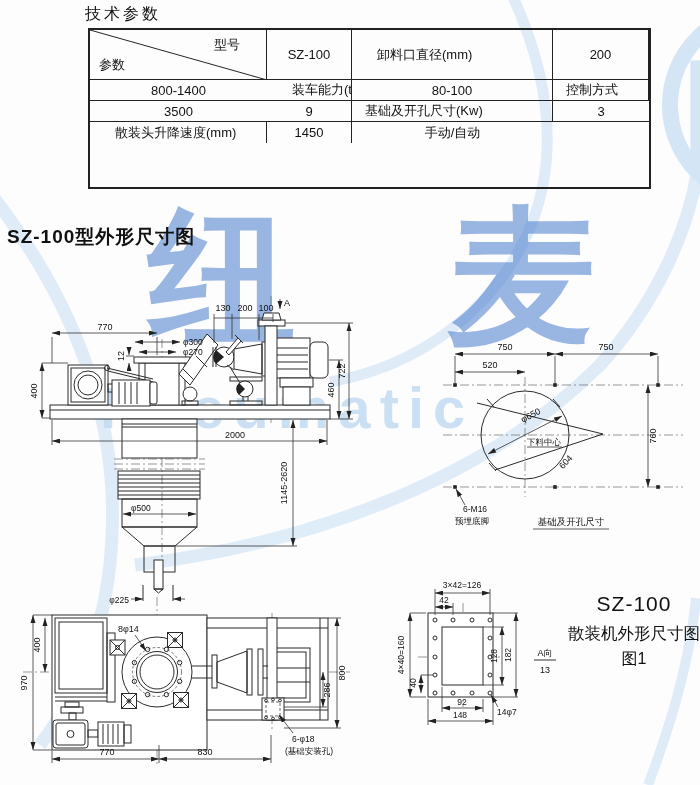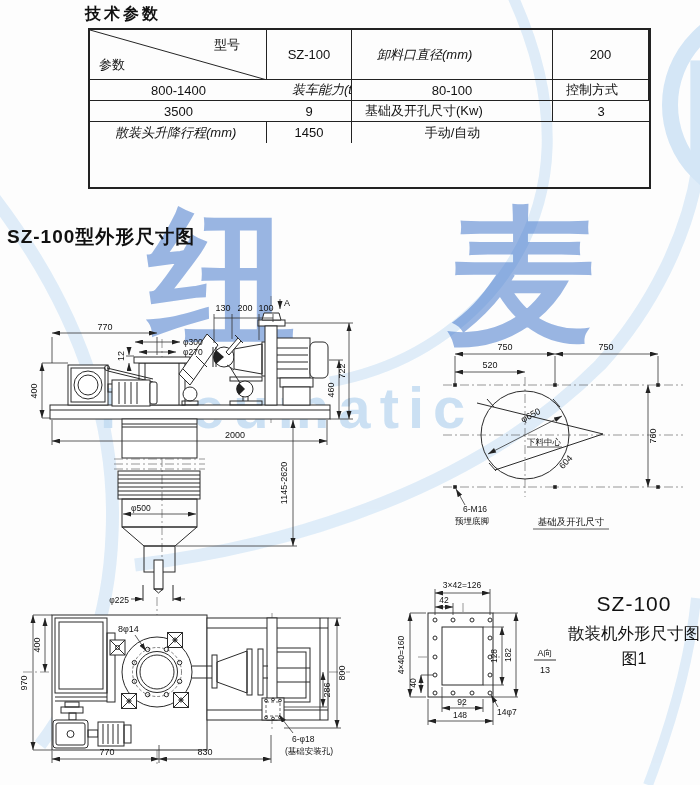--- a/index.html
+++ b/index.html
@@ -1,25 +1,25 @@
 <!DOCTYPE html>
 <html><head>
 <meta charset="utf-8">
 <style>
   html,body{margin:0;padding:0;}
   body{width:700px;height:785px;background:#fdfdfd;font-family:"Liberation Sans",sans-serif;position:relative;overflow:hidden;color:#111;}
   .page{position:absolute;inset:0;}
   .wm{position:absolute;left:0;top:0;z-index:0;pointer-events:none;}
   .layer{position:absolute;z-index:1;}
-  .tech-title{position:absolute;left:85px;top:4px;font-size:16px;font-weight:bold;letter-spacing:3px;margin:0;}
+  .tech-title{position:absolute;left:85px;top:4px;font-size:16px;font-weight:normal;letter-spacing:3px;margin:0;}
   .section-title{position:absolute;left:7px;top:224px;font-size:19px;font-weight:bold;letter-spacing:1px;margin:0;text-align:center;}
   .ptable{position:absolute;left:88px;top:28px;width:563px;height:161px;border:2px solid #222;box-sizing:border-box;
           display:grid;grid-template-columns:177px 85px 201px 1fr;grid-template-rows:50px 21px 21px 21px 21px;font-size:13px;}
   .c{border-right:1px solid #222;border-bottom:1px solid #222;display:flex;align-items:center;justify-content:center;overflow:hidden;white-space:nowrap;}
-  .c.l{justify-content:flex-start;padding-left:25px;font-style:italic;}
+  .c.l{justify-content:flex-start;padding-left:25px;}
   .c.hp{padding-left:13px;justify-content:flex-start;}
   .c.noR{border-right:none;}
   .c.noB{border-bottom:none;}
   .corner{position:relative;}
   .corner .tl{position:absolute;right:26px;top:6px;}
   .corner .bl{position:absolute;left:9px;bottom:5px;}
   .corner svg{position:absolute;inset:0;}
   svg text{font-family:"Liberation Sans",sans-serif;}
   .dt{font-size:9px;fill:#111;}
   .dts{font-size:8.5px;fill:#111;}
@@ -73,21 +73,21 @@
 
     <div class="c l">装车能力(t/h)</div>
     <div class="c">80-100</div>
     <div class="c hp">控制方式</div>
     <div class="c noR">3500</div>
 
     <div class="c">9</div>
     <div class="c hp">基础及开孔尺寸(Kw)</div>
     <div class="c noR">3</div>
 
-    <div class="c l noB">散装头升降行程(mm)</div>
+    <div class="c l noB">散装头升降速度(mm)</div>
     <div class="c noB">1450</div>
     <div class="c noR noB">手动/自动</div>
   </div>
 
   <h2 class="section-title layer">SZ-100型外形尺寸图</h2>
 
   <svg class="layer" style="left:28px;top:293px;" width="350" height="317" viewBox="0 0 350 317">
     <defs>
       <marker id="ae" markerWidth="9" markerHeight="6" refX="8" refY="2.5" orient="auto" markerUnits="userSpaceOnUse">
         <path d="M0,0 L8,2.5 L0,5 Z" fill="#222"></path>

